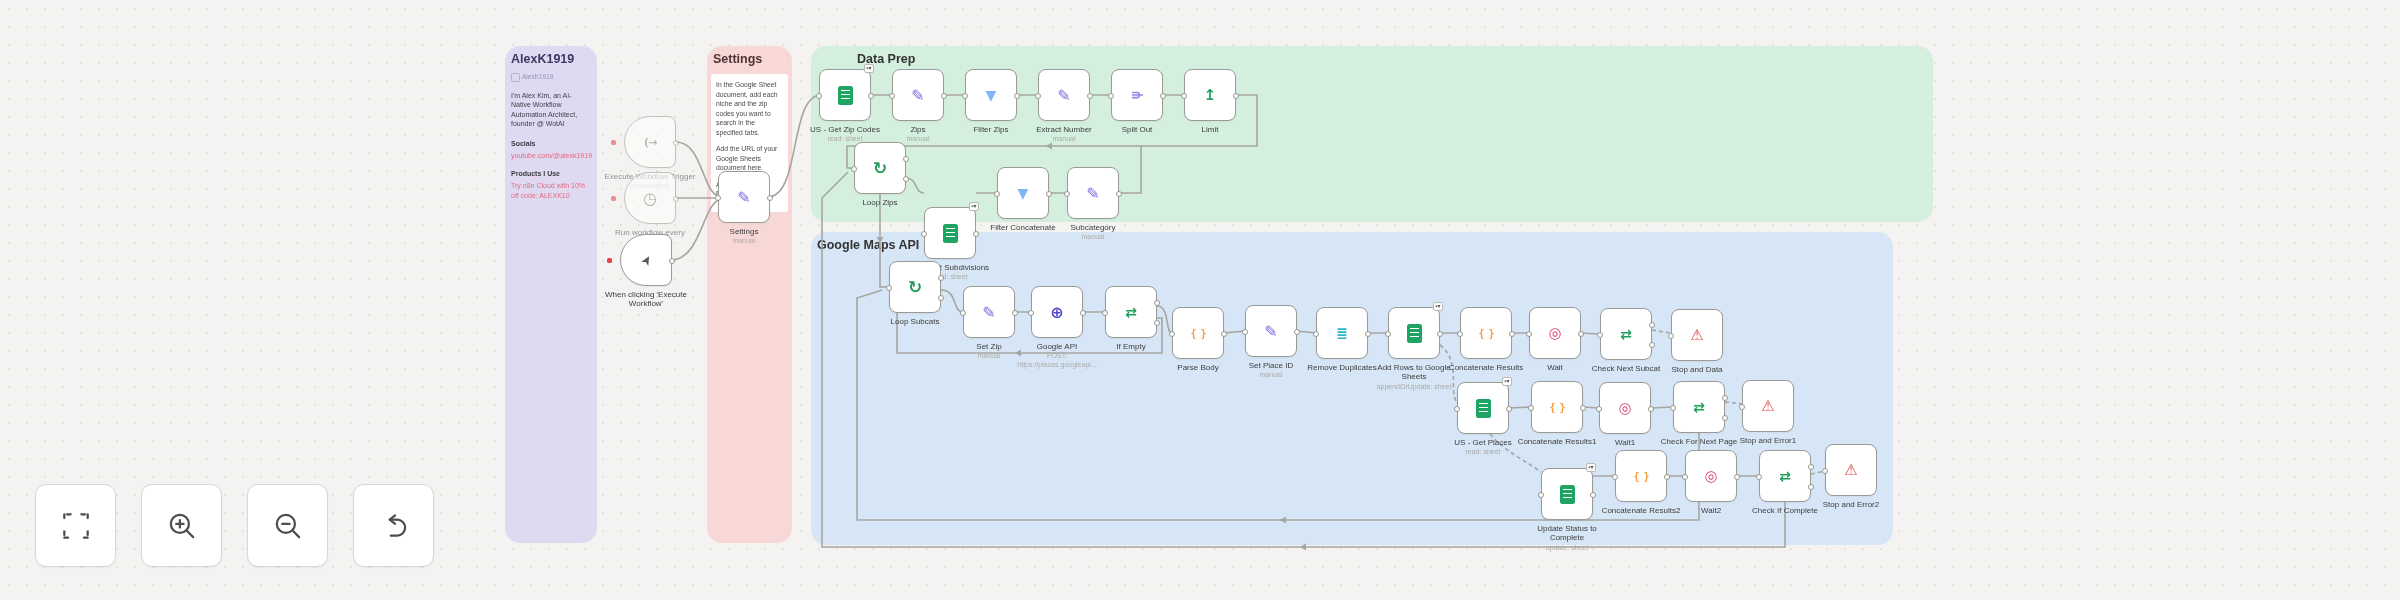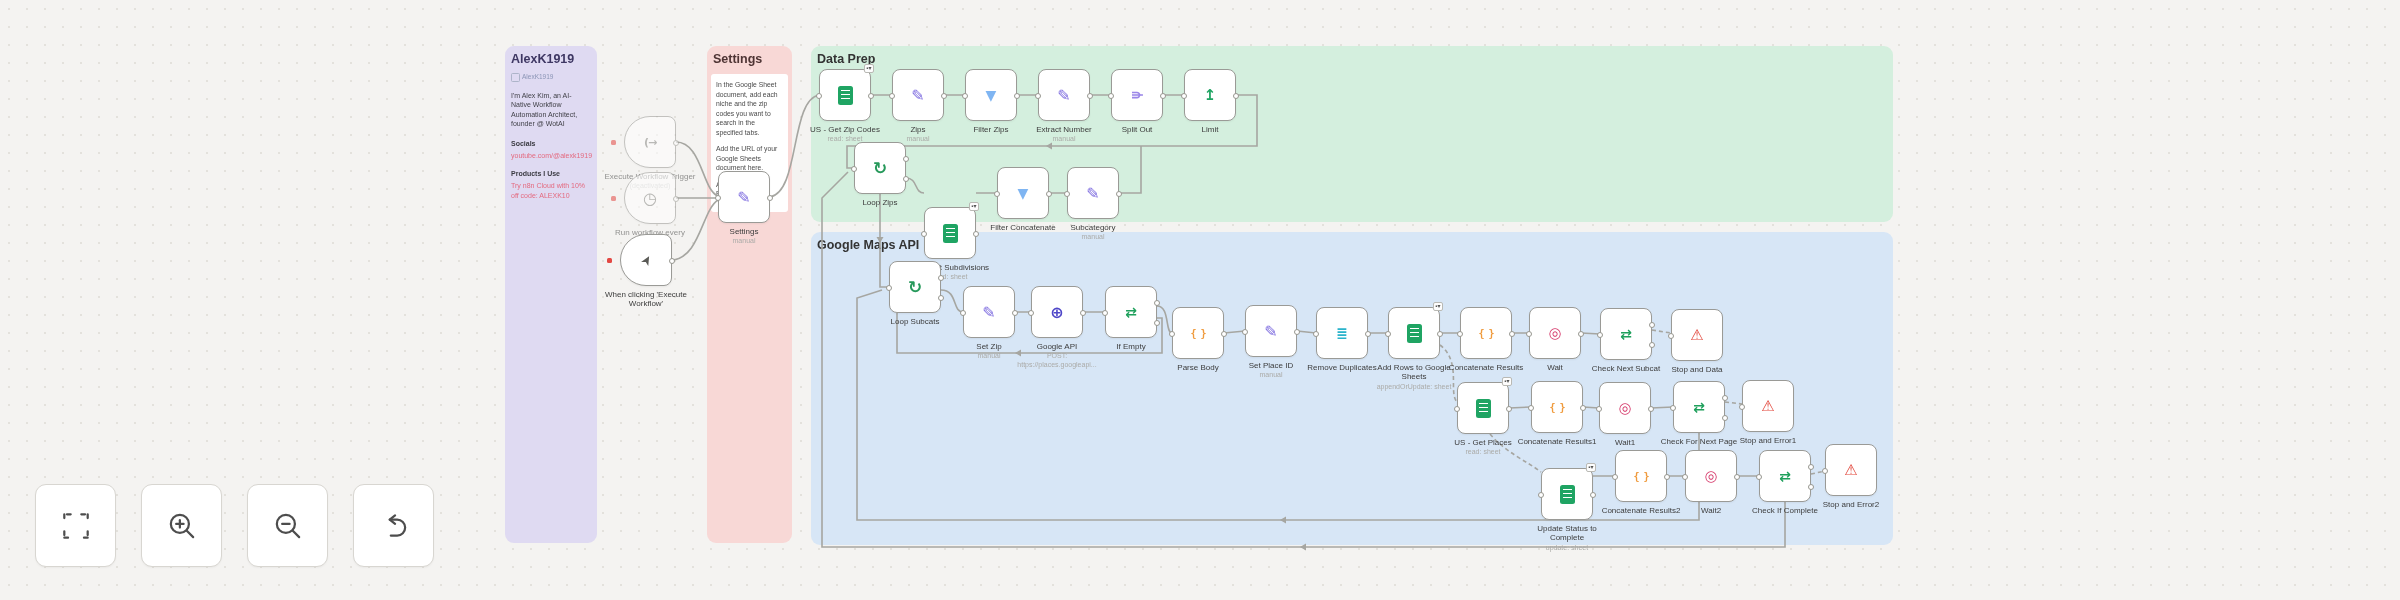--- a/index.html
+++ b/index.html
@@ -2,28 +2,28 @@
 <html><head>
 <meta charset="utf-8">
 <style>
   html,body{margin:0;padding:0;background:#F4F3F1;}
   .canvas{position:relative;width:2400px;height:600px;overflow:hidden;
     font-family:"Liberation Sans",sans-serif;
     background-color:#F4F3F1;
     background-image:radial-gradient(#E3E1DC 1px,transparent 1px);
     background-size:18px 18px;}
   
-  .sticky{position:absolute;border-radius:9px;z-index:0;}
+  .sticky{position:absolute;border-radius:15px;z-index:0;}
   .sticky h3{margin:0;padding:7px 6px 4px 6px;font-size:12.5px;font-weight:bold;color:#333;line-height:1.1;}
   .sticky-profile{left:505px;top:46px;width:92px;height:497px;background:#DFDAF2;}
   .sticky-profile h3{color:#3E3763;}
   .sticky-triggers{left:608px;top:46px;width:94px;height:497px;background:#FBFBF8;}
   .sticky-settings{left:707px;top:46px;width:85px;height:497px;background:#F8D8D6;}
   .sticky-settings h3{color:#4E3434;}
-  .sticky-green{left:811px;top:46px;width:1082px;height:176px;background:#D4EFDE;}
+  .sticky-green{left:811px;top:46px;width:1082px;height:176px;background:#D4EFDE;padding-left:40px;}
   .sticky-blue{left:811px;top:232px;width:1082px;height:313px;background:#D7E6F6;}
   .profile-body{padding:2px 6px;font-size:7px;line-height:1.35;color:#3F3F46;}
   .profile-badge{display:flex;align-items:center;gap:2px;color:#8A94B5;font-size:6.5px;margin-bottom:9px;}
   .badge-img{display:inline-block;width:7px;height:7px;border:1px solid #ADB4C9;border-radius:1.5px;}
   .profile-intro{margin-bottom:10px;}
   .profile-heading{font-weight:bold;color:#3A3A42;margin:8px 0 3px 0;}
   .profile-link{color:#E4697F;line-height:1.4;}
   .settings-box{position:absolute;left:4px;right:4px;top:28px;background:#FFFFFF;border-radius:3px;padding:6px 5px;font-size:6.8px;line-height:1.4;color:#4A4A4A;}
   .settings-box p{margin:0 0 7px 0;}
   

